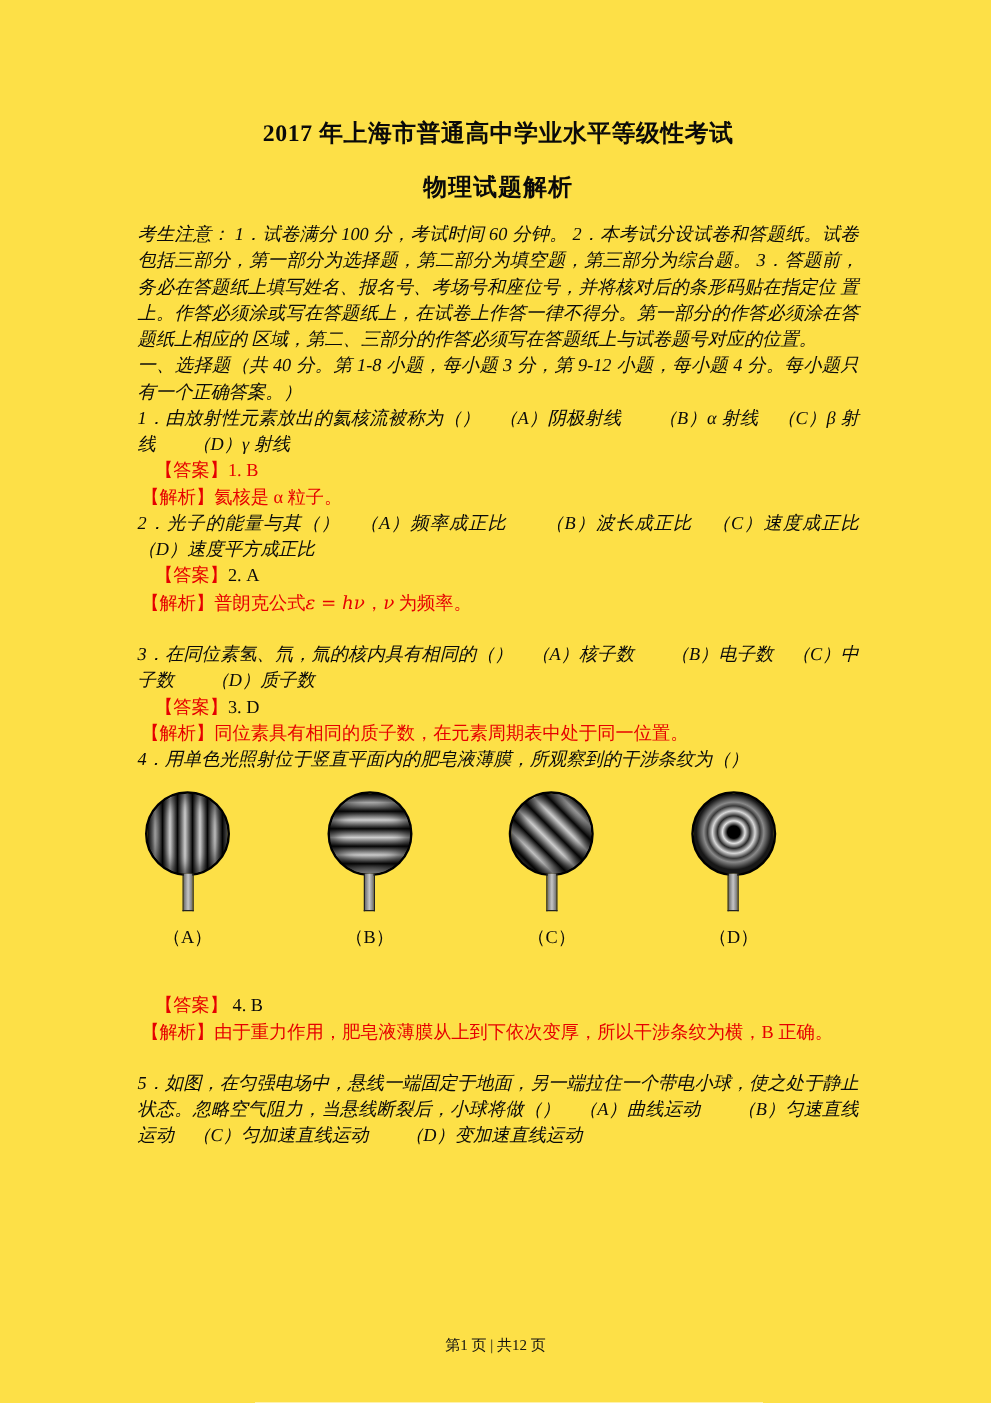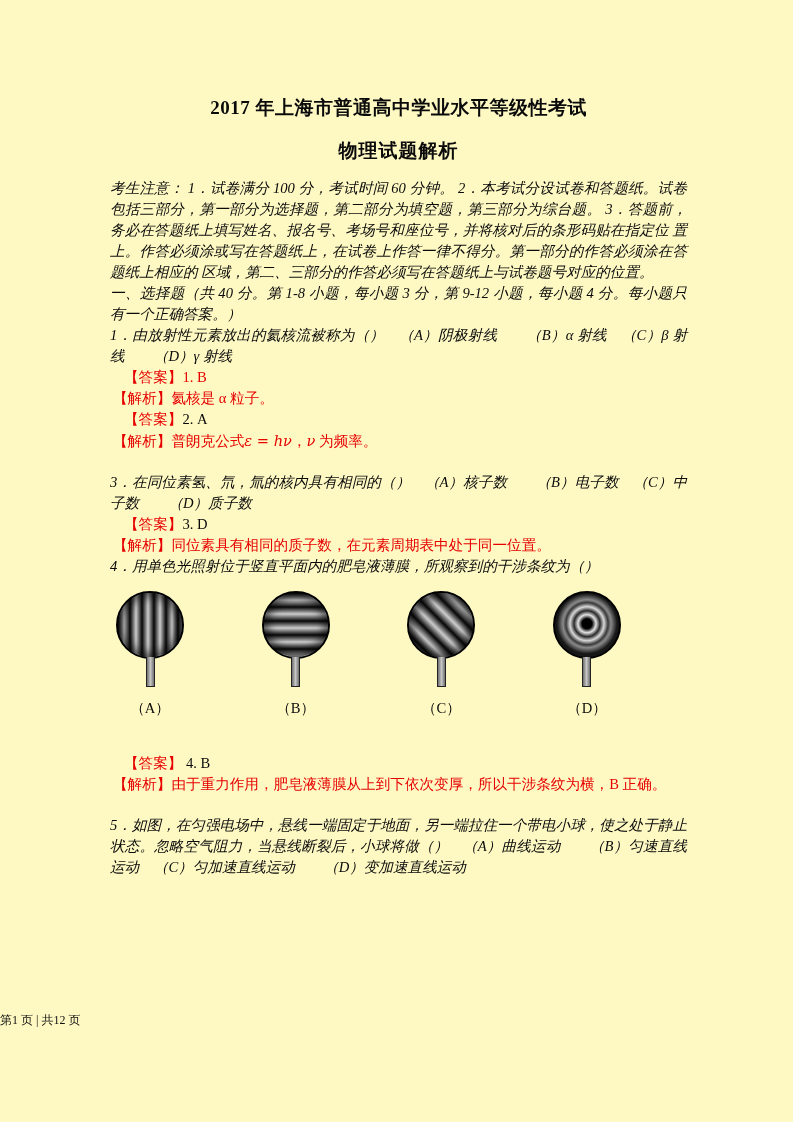--- a/index.html
+++ b/index.html
@@ -1,19 +1,19 @@
 <!DOCTYPE html>
 <html><head>
 <meta charset="utf-8">
 <style>
   html,body{margin:0;padding:0;background:#ffffff;}
   .page{
     position:relative;
     width:793px;height:1122px;
-    background:#fef9c3;
+    background:#fde047;
     box-sizing:border-box;
     padding:94px 106px 0 110px;
     font-family:"Liberation Serif","DejaVu Serif",serif;
     font-size:14.6px;
     line-height:1.44;
     color:#0a0a0a;
     overflow:hidden;
   }
   .doc-title{
     text-align:center;font-weight:bold;font-size:19px;
@@ -48,40 +48,41 @@
   .p-rings{background:radial-gradient(circle at 50% 48%,
       #000 0 5px,#e2e2e2 9px,#2a2a2a 13px,#d8d8d8 17px,
       #3a3a3a 21px,#8a8a8a 24px,#171717 30px,#171717 100%);}
   .stick{
     width:9px;height:30px;margin-top:-2px;
     background:linear-gradient(90deg,#6f6f6f,#c6c6c6 50%,#6f6f6f);
     border:1px solid #222;border-top:none;box-sizing:border-box;
   }
   .fig-label{margin-top:11px;font-size:14.6px;}
   .footer{
-    position:absolute;left:0;top:1012px;width:100%;
-    text-align:left;font-size:12px;color:#111;
+    position:absolute;left:0;top:1068px;width:100%;
+    text-align:center;font-size:12px;color:#111;
   }
 </style>
 </head>
 <body>
 
 <div class="page">
 
   <h1 class="doc-title">2017 年上海市普通高中学业水平等级性考试</h1>
   <h2 class="doc-subtitle">物理试题解析</h2>
 
   <p class="para">考生注意： 1．试卷满分 100 分，考试时间 60 分钟。 2．本考试分设试卷和答题纸。试卷包括三部分，第一部分为选择题，第二部分为填空题，第三部分为综台题。 3．答题前，务必在答题纸上填写姓名、报名号、考场号和座位号，并将核对后的条形码贴在指定位 置上。作答必须涂或写在答题纸上，在试卷上作答一律不得分。第一部分的作答必须涂在答题纸上相应的 区域，第二、三部分的作答必须写在答题纸上与试卷题号对应的位置。</p>
 
   <p class="para">一、选择题（共 40 分。第 1-8 小题，每小题 3 分，第 9-12 小题，每小题 4 分。每小题只有一个正确答案。）</p>
 
   <p class="para">1．由放射性元素放出的氦核流被称为（）　（A）阴极射线　　（B）α 射线　（C）β 射线　　（D）γ 射线</p>
   <div class="ans-line"><span class="red">【答案】</span><span class="red">1. B</span></div>
   <div class="ana-line"><span class="red">【解析】</span><span class="red">氦核是 α 粒子。</span></div>
 
+  <p class="para">2．光子的能量与其（）　（A）频率成正比　　（B）波长成正比　（C）速度成正比　　（D）速度平方成正比</p>
   <div class="ans-line"><span class="red">【答案】</span><span>2. A</span></div>
   <div class="ana-line"><span class="red">【解析】</span><span class="red">普朗克公式</span><span class="red formula">ε = hν</span><span class="red">，</span><span class="red formula">ν</span> <span class="red">为频率。</span></div>
 
   <div class="gap-md"></div>
 
   <p class="para">3．在同位素氢、氘，氚的核内具有相同的（）　（A）核子数　　（B）电子数　（C）中子数　　（D）质子数</p>
   <div class="ans-line"><span class="red">【答案】</span><span>3. D</span></div>
   <div class="ana-line"><span class="red">【解析】</span><span class="red">同位素具有相同的质子数，在元素周期表中处于同一位置。</span></div>
 
   <p class="para">4．用单色光照射位于竖直平面内的肥皂液薄膜，所观察到的干涉条纹为（）</p>

